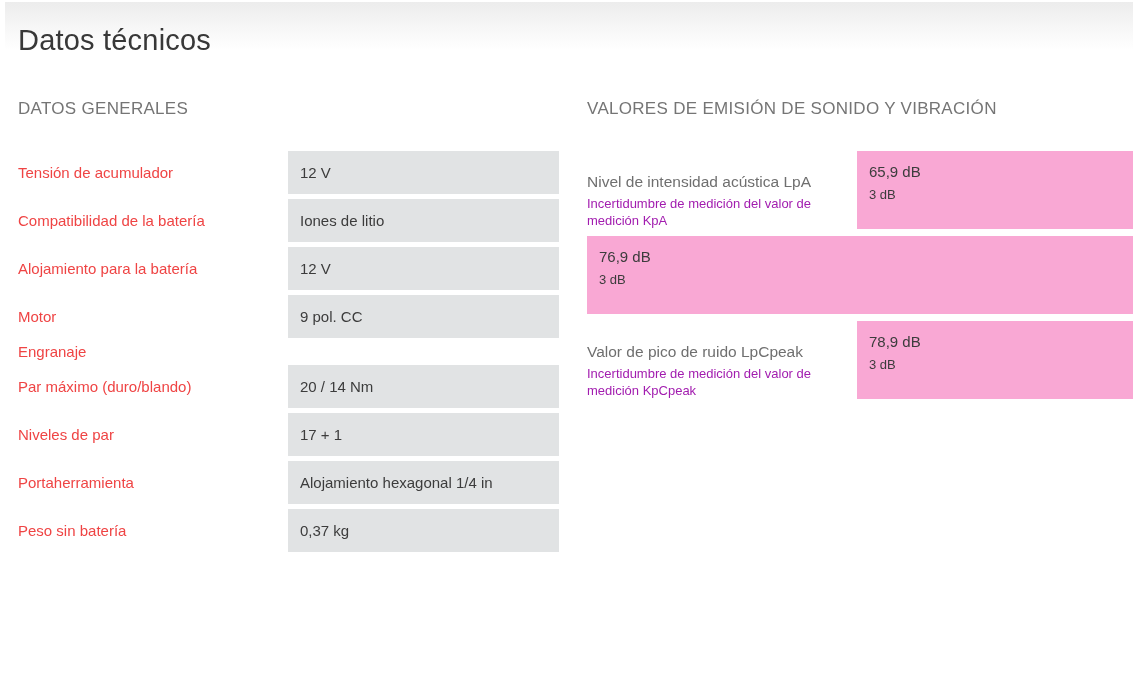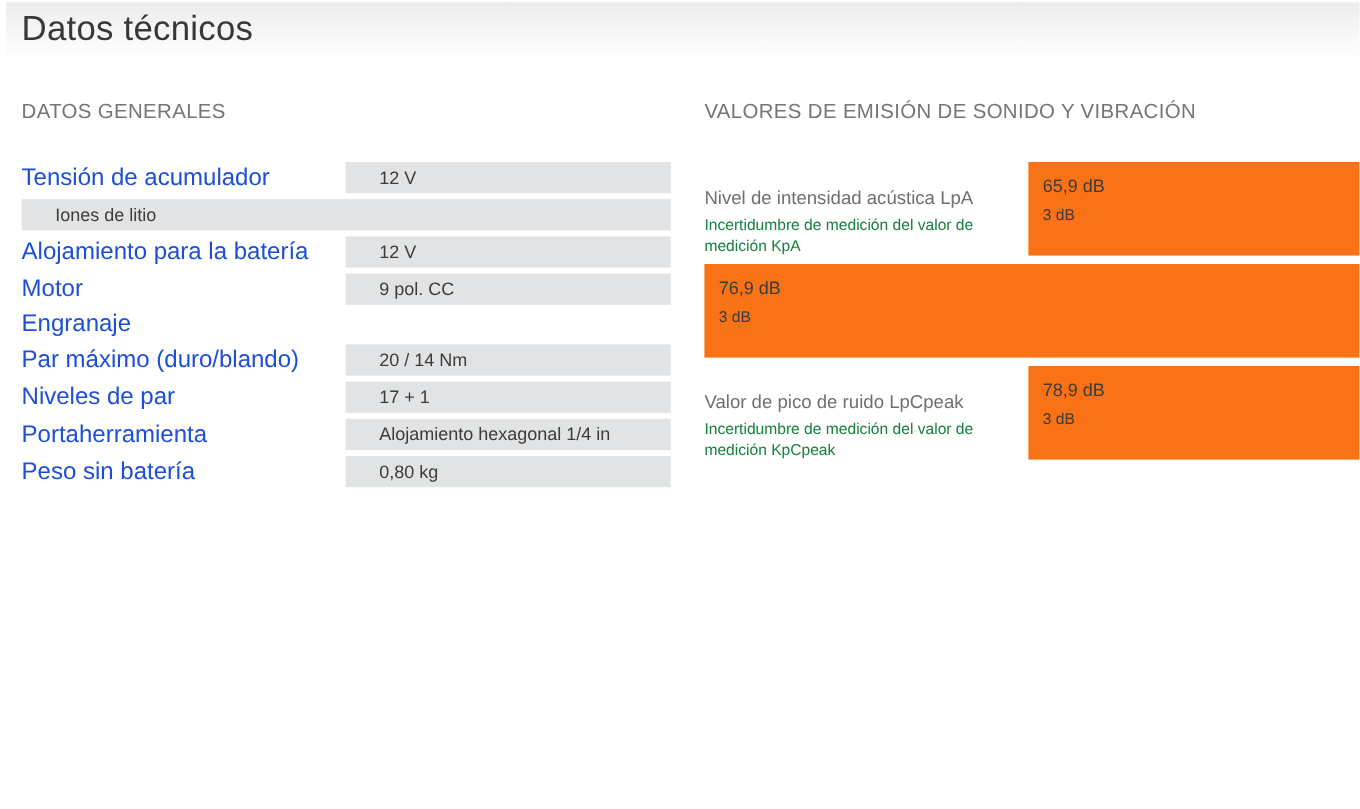--- a/index.html
+++ b/index.html
@@ -13,21 +13,21 @@
   .top-band {
     position: absolute;
     top: 2px; left: 5px; right: 0;
     height: 48px;
     background: linear-gradient(to bottom, #ececec 0%, #f7f7f7 55%, #ffffff 100%);
     z-index: 0;
   }
   .page-title {
     position: relative;
     z-index: 1;
-    padding: 6px 0 0 18px;
+    padding: 22px 0 0 18px;
     font-size: 29px;
     line-height: 37px;
     font-weight: 400;
     color: #383838;
     letter-spacing: 0.2px;
   }
   .columns {
     position: relative;
     z-index: 1;
     display: flex;
@@ -49,30 +49,30 @@
   .spec-row {
     display: flex;
     align-items: stretch;
     margin-bottom: 5px;
   }
   .spec-label {
     width: 270px;
     flex: none;
     display: flex;
     align-items: center;
-    font-size: 20px;
-    color: #1d4ed8;
+    font-size: 15px;
+    color: #ef4444;
   }
   .spec-value-box {
     flex: 1;
-    height: 26px;
+    height: 43px;
     background: #e1e3e4;
     display: flex;
     align-items: center;
-    padding-left: 28px;
+    padding-left: 12px;
     font-size: 15px;
     color: #3c3c3c;
   }
   
   .em-row {
     display: flex;
     align-items: flex-end;
     margin-bottom: 7px;
   }
   .em-label-block {
@@ -82,27 +82,27 @@
   }
   .em-label {
     font-size: 15.5px;
     line-height: 20px;
     color: #6f6f6f;
   }
   .em-sublabel {
     margin-top: 3px;
     font-size: 13px;
     line-height: 17px;
-    color: #15803d;
+    color: #a21caf;
     max-width: 250px;
   }
   .em-value-box {
     flex: 1;
     height: 78px;
-    background: #f97316;
+    background: #f9a8d4;
     padding: 11px 0 0 12px;
   }
   .em-value {
     display: block;
     font-size: 15px;
     line-height: 20px;
     color: #3c3c3c;
   }
   .em-uncertainty {
     display: block;
@@ -124,20 +124,21 @@
   <div class="col col-left">
     <div class="section-heading">DATOS GENERALES</div>
 
     <div class="spec-row">
       <div class="spec-label">Tensión de acumulador</div>
       <div class="spec-value-box">
           <span>12 V</span>
         </div>
     </div>
     <div class="spec-row">
+      <div class="spec-label">Compatibilidad de la batería</div>
       <div class="spec-value-box">
           <span>Iones de litio</span>
         </div>
     </div>
     <div class="spec-row">
       <div class="spec-label">Alojamiento para la batería</div>
       <div class="spec-value-box">
           <span>12 V</span>
         </div>
     </div>
@@ -164,21 +165,21 @@
     </div>
     <div class="spec-row">
       <div class="spec-label">Portaherramienta</div>
       <div class="spec-value-box">
           <span>Alojamiento hexagonal 1/4 in</span>
         </div>
     </div>
     <div class="spec-row">
       <div class="spec-label">Peso sin batería</div>
       <div class="spec-value-box">
-          <span>0,80 kg</span>
+          <span>0,37 kg</span>
         </div>
     </div>
   </div>
 
   <div class="col col-right">
     <div class="section-heading">VALORES DE EMISIÓN DE SONIDO Y VIBRACIÓN</div>
 
     <div class="em-row">
       <div class="em-label-block">
         <div class="em-label">Nivel de intensidad acústica LpA</div>

